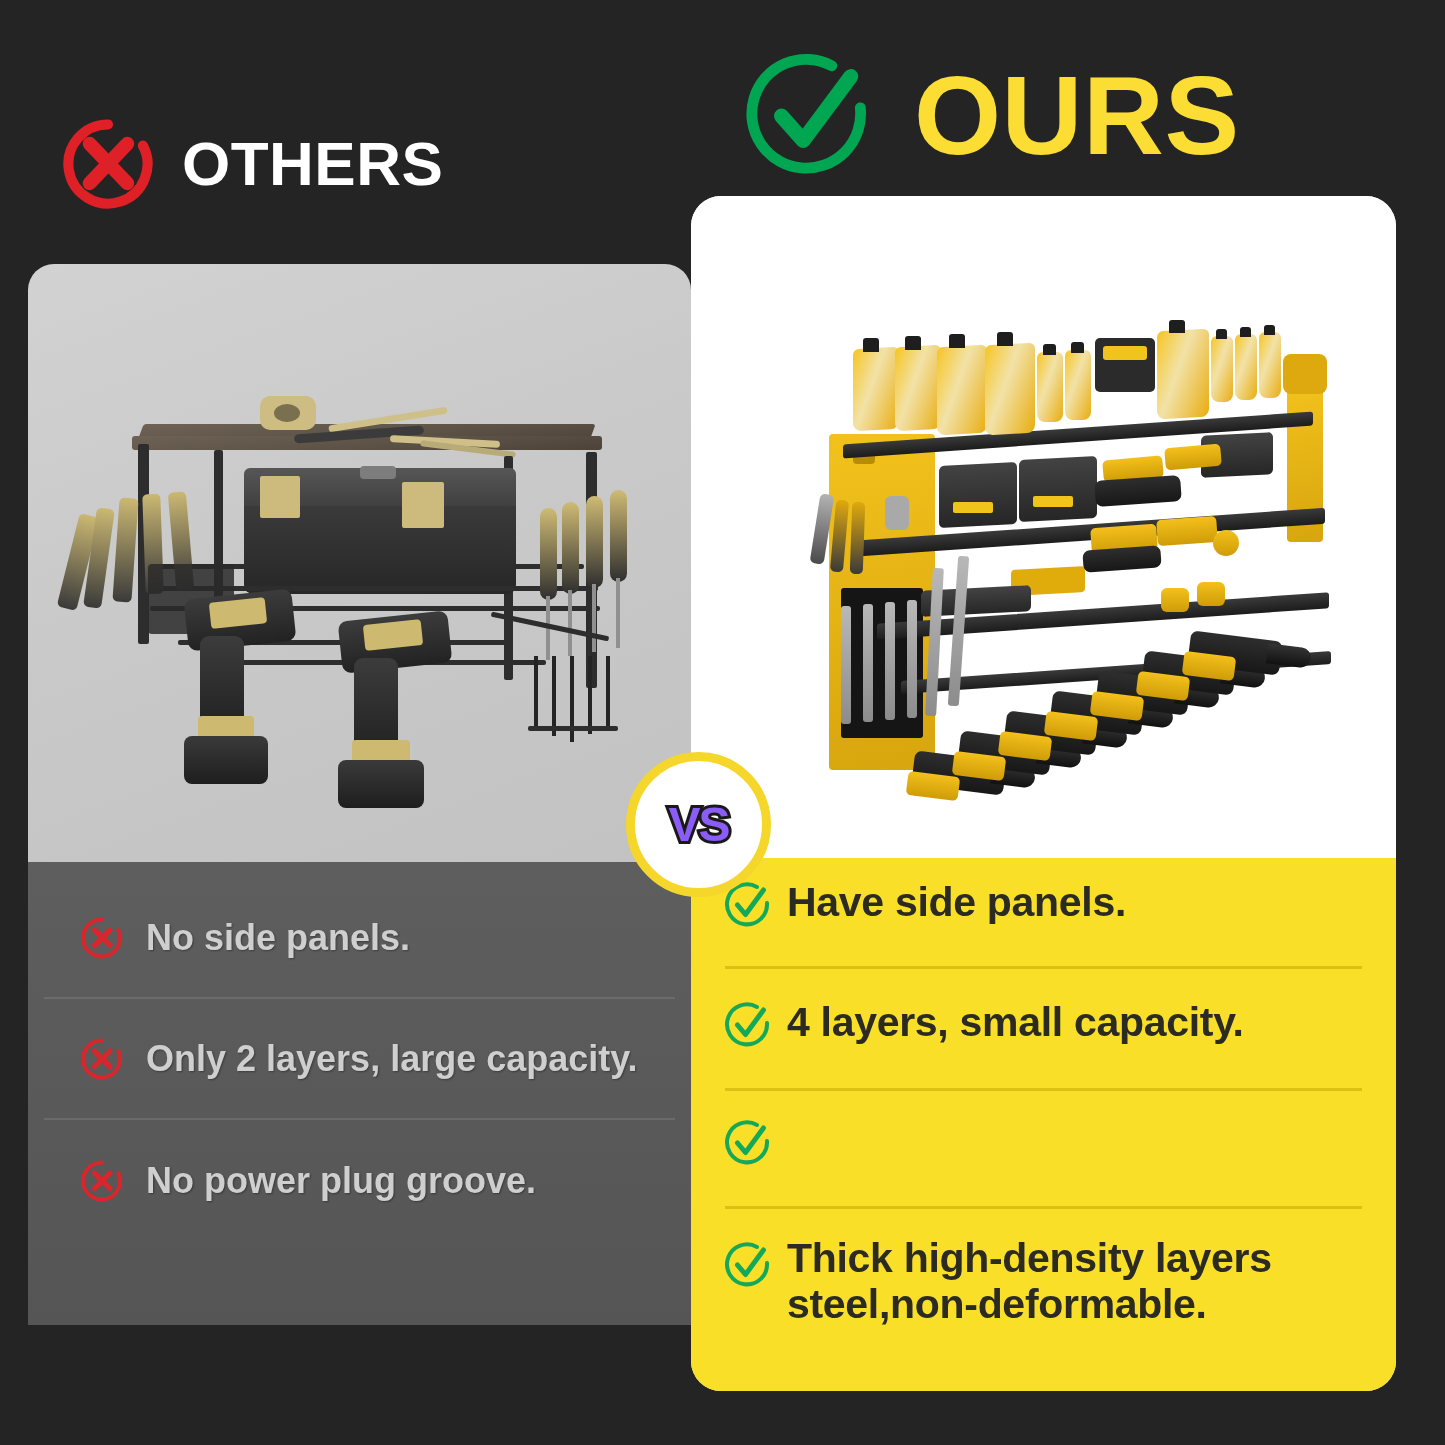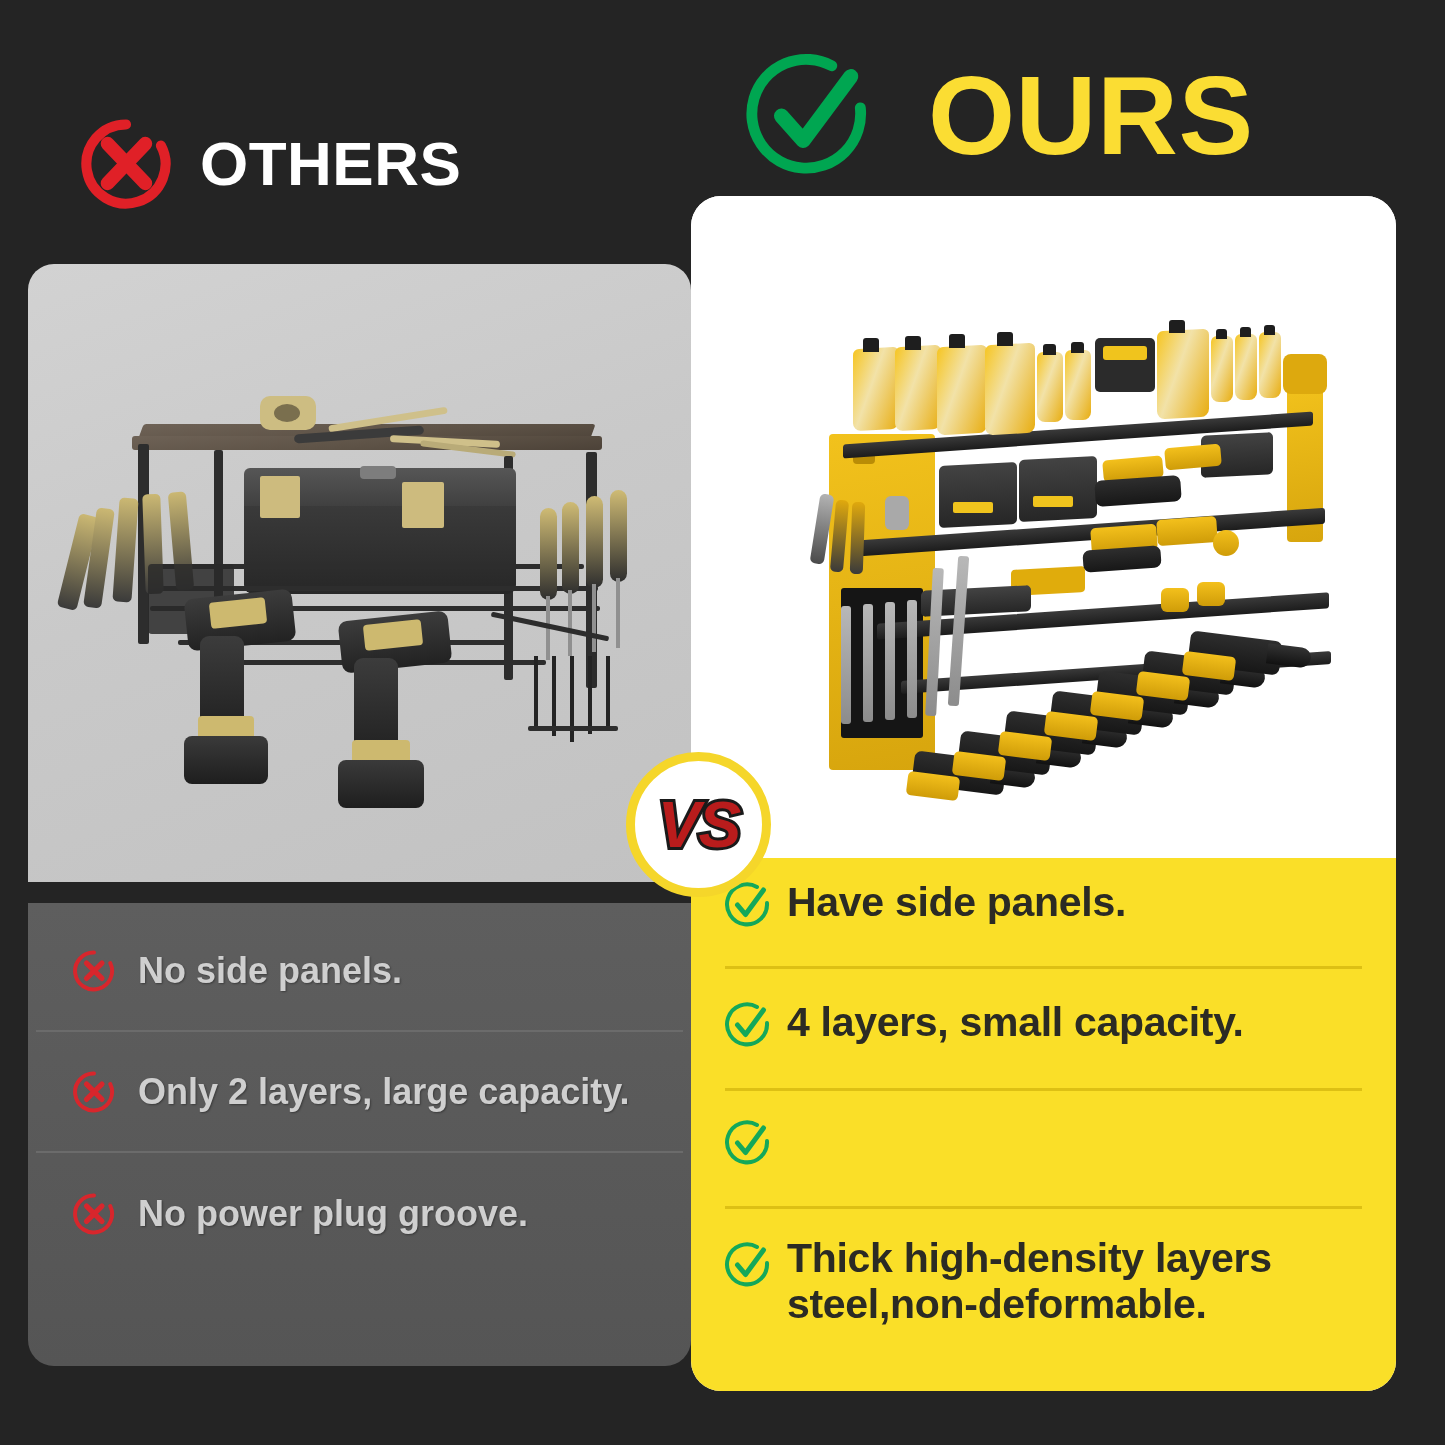--- a/index.html
+++ b/index.html
@@ -7,53 +7,53 @@
   body {
     background:#242424;
     font-family:"Liberation Sans", sans-serif;
     position:relative;
     overflow:hidden;
   }
 
   
   .hdr { position:absolute; display:flex; align-items:center; }
 
-  #others-header { left:80px; top:118px;justify-content:flex-end; }
+  #others-header { left:62px; top:118px;justify-content:flex-end; }
   #ours-header   { left:742px; top:48px; }
 
   .hdr-mark { flex:0 0 auto; display:block; }
 
   .hdr-label {
     font-weight:bold;
     letter-spacing:0.5px;
     line-height:1;
     white-space:nowrap;
   }
   #others-label { color:#ffffff; font-size:62px; margin-left:28px; }
-  #ours-label   { color:#fbdd33; font-size:112px; margin-left:50px; }
+  #ours-label   { color:#fbdd33; font-size:112px; margin-left:36px; }
 
   
   #others-card {
     position:absolute;
     left:28px; top:264px;
     width:663px; height:1102px;
     border-radius:26px;
     overflow:hidden;
   }
   #others-photo {
     position:absolute; left:0; top:0;
     width:100%; height:618px;
     background:linear-gradient(160deg,#d2d2d2 0%,#c9c9c9 45%,#c2c2c2 100%);
     overflow:hidden;
   }
   #others-list {
-    position:absolute; left:0; top:639px;
+    position:absolute; left:0; top:598px;
     width:100%; height:463px;
     background:linear-gradient(180deg,#5e5e5e 0%,#555555 100%);
-    padding:8px;
+    padding:16px;
   }
   .o-row {
     position:relative;
     height:121px;
     display:flex;
     align-items:center;
     padding-left:36px;
     border-bottom:2px solid #6b6b6b;
   }
   .o-row:last-child { border-bottom:none; }
@@ -112,24 +112,23 @@
     position:absolute;
     left:626px; top:752px;
     width:145px; height:145px;
     border-radius:50%;
     background:#ffffff;
     border:9px solid #f5d62a;
     display:flex; align-items:center; justify-content:center;
     z-index:40;
   }
   #vs-text {
-    font-size:64px;
+    font-size:48px;
     font-weight:bold;
-    font-style:italic;
-    color:#b91c1c;
+    color:#8b5cf6;
     letter-spacing:-2px;
     line-height:1;
     -webkit-text-stroke:6px #1a1a1a;
     paint-order:stroke fill;
   }
 
   
   .abs { position:absolute; }
   .bar { background:#2d2d2d; border-radius:2px; }
   .wood {

